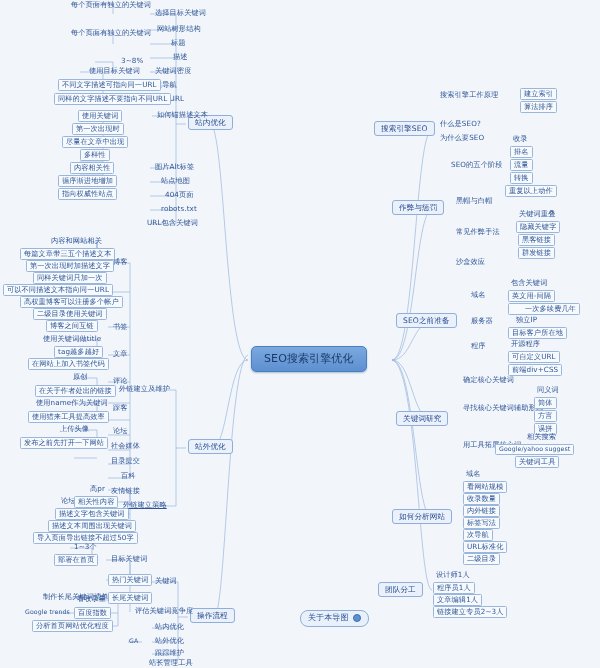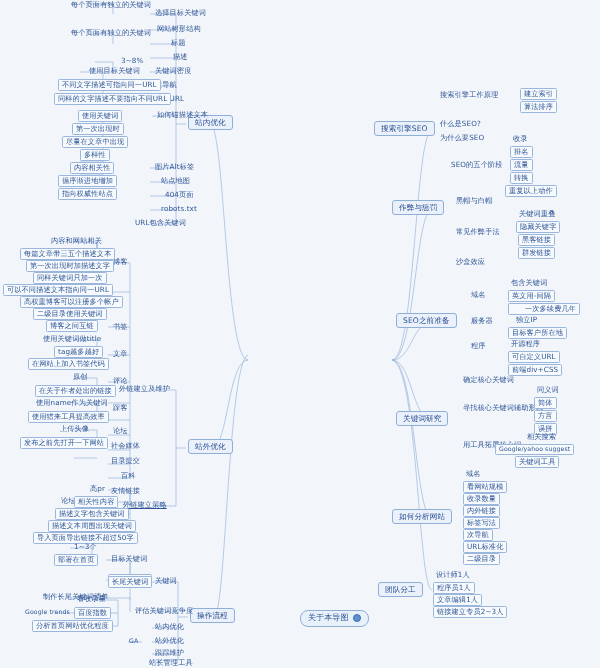--- a/index.html
+++ b/index.html
@@ -204,41 +204,42 @@
       <path d="M118,600 L118,626"></path>
       <path d="M118,600 L94,600"></path>
       <path d="M118,613 L94,613"></path>
       <path d="M118,626 L94,626"></path>
       <path d="M78,613 L56,613"></path>
 
       <path d="M142,642 L128,642"></path>
     </g>
   </svg>
 
+  <div class="node root" style="left:251px;top:346px;">SEO搜索引擎优化</div>
 
   <div class="node about" style="left:300px;top:610px;">
     <span>关于本导图</span>
     <span class="about-dot"></span>
   </div>
 
   <div class="node chip" style="left:188px;top:115px;">站内优化</div>
 
   <div class="node leaf" style="left:152px;top:8px;">选择目标关键词</div>
   <div class="node leaf" style="left:154px;top:24px;">网站树形结构</div>
   <div class="node leaf" style="left:168px;top:38px;">标题</div>
   <div class="node leaf" style="left:170px;top:52px;">描述</div>
   <div class="node leaf" style="left:152px;top:66px;">关键词密度</div>
   <div class="node leaf" style="left:152px;top:80px;">次导航</div>
   <div class="node leaf" style="left:152px;top:94px;">绝对URL</div>
   <div class="node leaf" style="left:154px;top:110px;">如何锚描述文本</div>
   <div class="node leaf" style="left:152px;top:162px;">图片Alt标签</div>
   <div class="node leaf" style="left:158px;top:176px;">站点地图</div>
   <div class="node leaf" style="left:162px;top:190px;">404页面</div>
   <div class="node leaf" style="left:158px;top:204px;">robots.txt</div>
-  <div class="node leaf" style="left:132px;top:218px;">URL包含关键词</div>
+  <div class="node leaf" style="left:144px;top:218px;">URL包含关键词</div>
 
   <div class="node leaf" style="left:68px;top:0px;">每个页面有独立的关键词</div>
   <div class="node leaf" style="left:68px;top:28px;">每个页面有独立的关键词</div>
   <div class="node leaf" style="left:118px;top:56px;">3~8%</div>
 
   <div class="node leaf" style="left:86px;top:66px;">使用目标关键词</div>
   <div class="node boxed" style="left:58px;top:79px;">不同文字描述可指向同一URL</div>
   <div class="node boxed" style="left:54px;top:93px;">同样的文字描述不要指向不同URL</div>
 
   <div class="node boxed" style="left:78px;top:110px;">使用关键词</div>
@@ -299,21 +300,21 @@
 
   <div class="node leaf" style="left:152px;top:576px;">关键词</div>
   <div class="node leaf" style="left:132px;top:606px;">评估关键词竞争度</div>
   <div class="node leaf" style="left:152px;top:622px;">站内优化</div>
   <div class="node leaf" style="left:152px;top:636px;">站外优化</div>
   <div class="node leaf" style="left:152px;top:648px;">跟踪维护</div>
   <div class="node leaf" style="left:146px;top:658px;">站长管理工具</div>
 
   <div class="node leaf" style="left:108px;top:554px;">目标关键词</div>
   <div class="node boxed" style="left:108px;top:574px;">热门关键词</div>
-  <div class="node boxed" style="left:108px;top:576px;">长尾关键词</div>
+  <div class="node boxed" style="left:108px;top:592px;">长尾关键词</div>
   <div class="node leaf" style="left:71px;top:542px;">1~3个</div>
   <div class="node boxed" style="left:54px;top:554px;">部署在首页</div>
   <div class="node leaf" style="left:40px;top:592px;">制作长尾关键词清单</div>
 
   <div class="node leaf" style="left:74px;top:594px;">看收录量</div>
   <div class="node boxed" style="left:74px;top:607px;">百度指数</div>
   <div class="node boxed" style="left:32px;top:620px;">分析首页网站优化程度</div>
   <div class="node leaf sm" style="left:22px;top:608px;">Google trends</div>
 
   <div class="node leaf sm" style="left:126px;top:637px;">GA</div>

